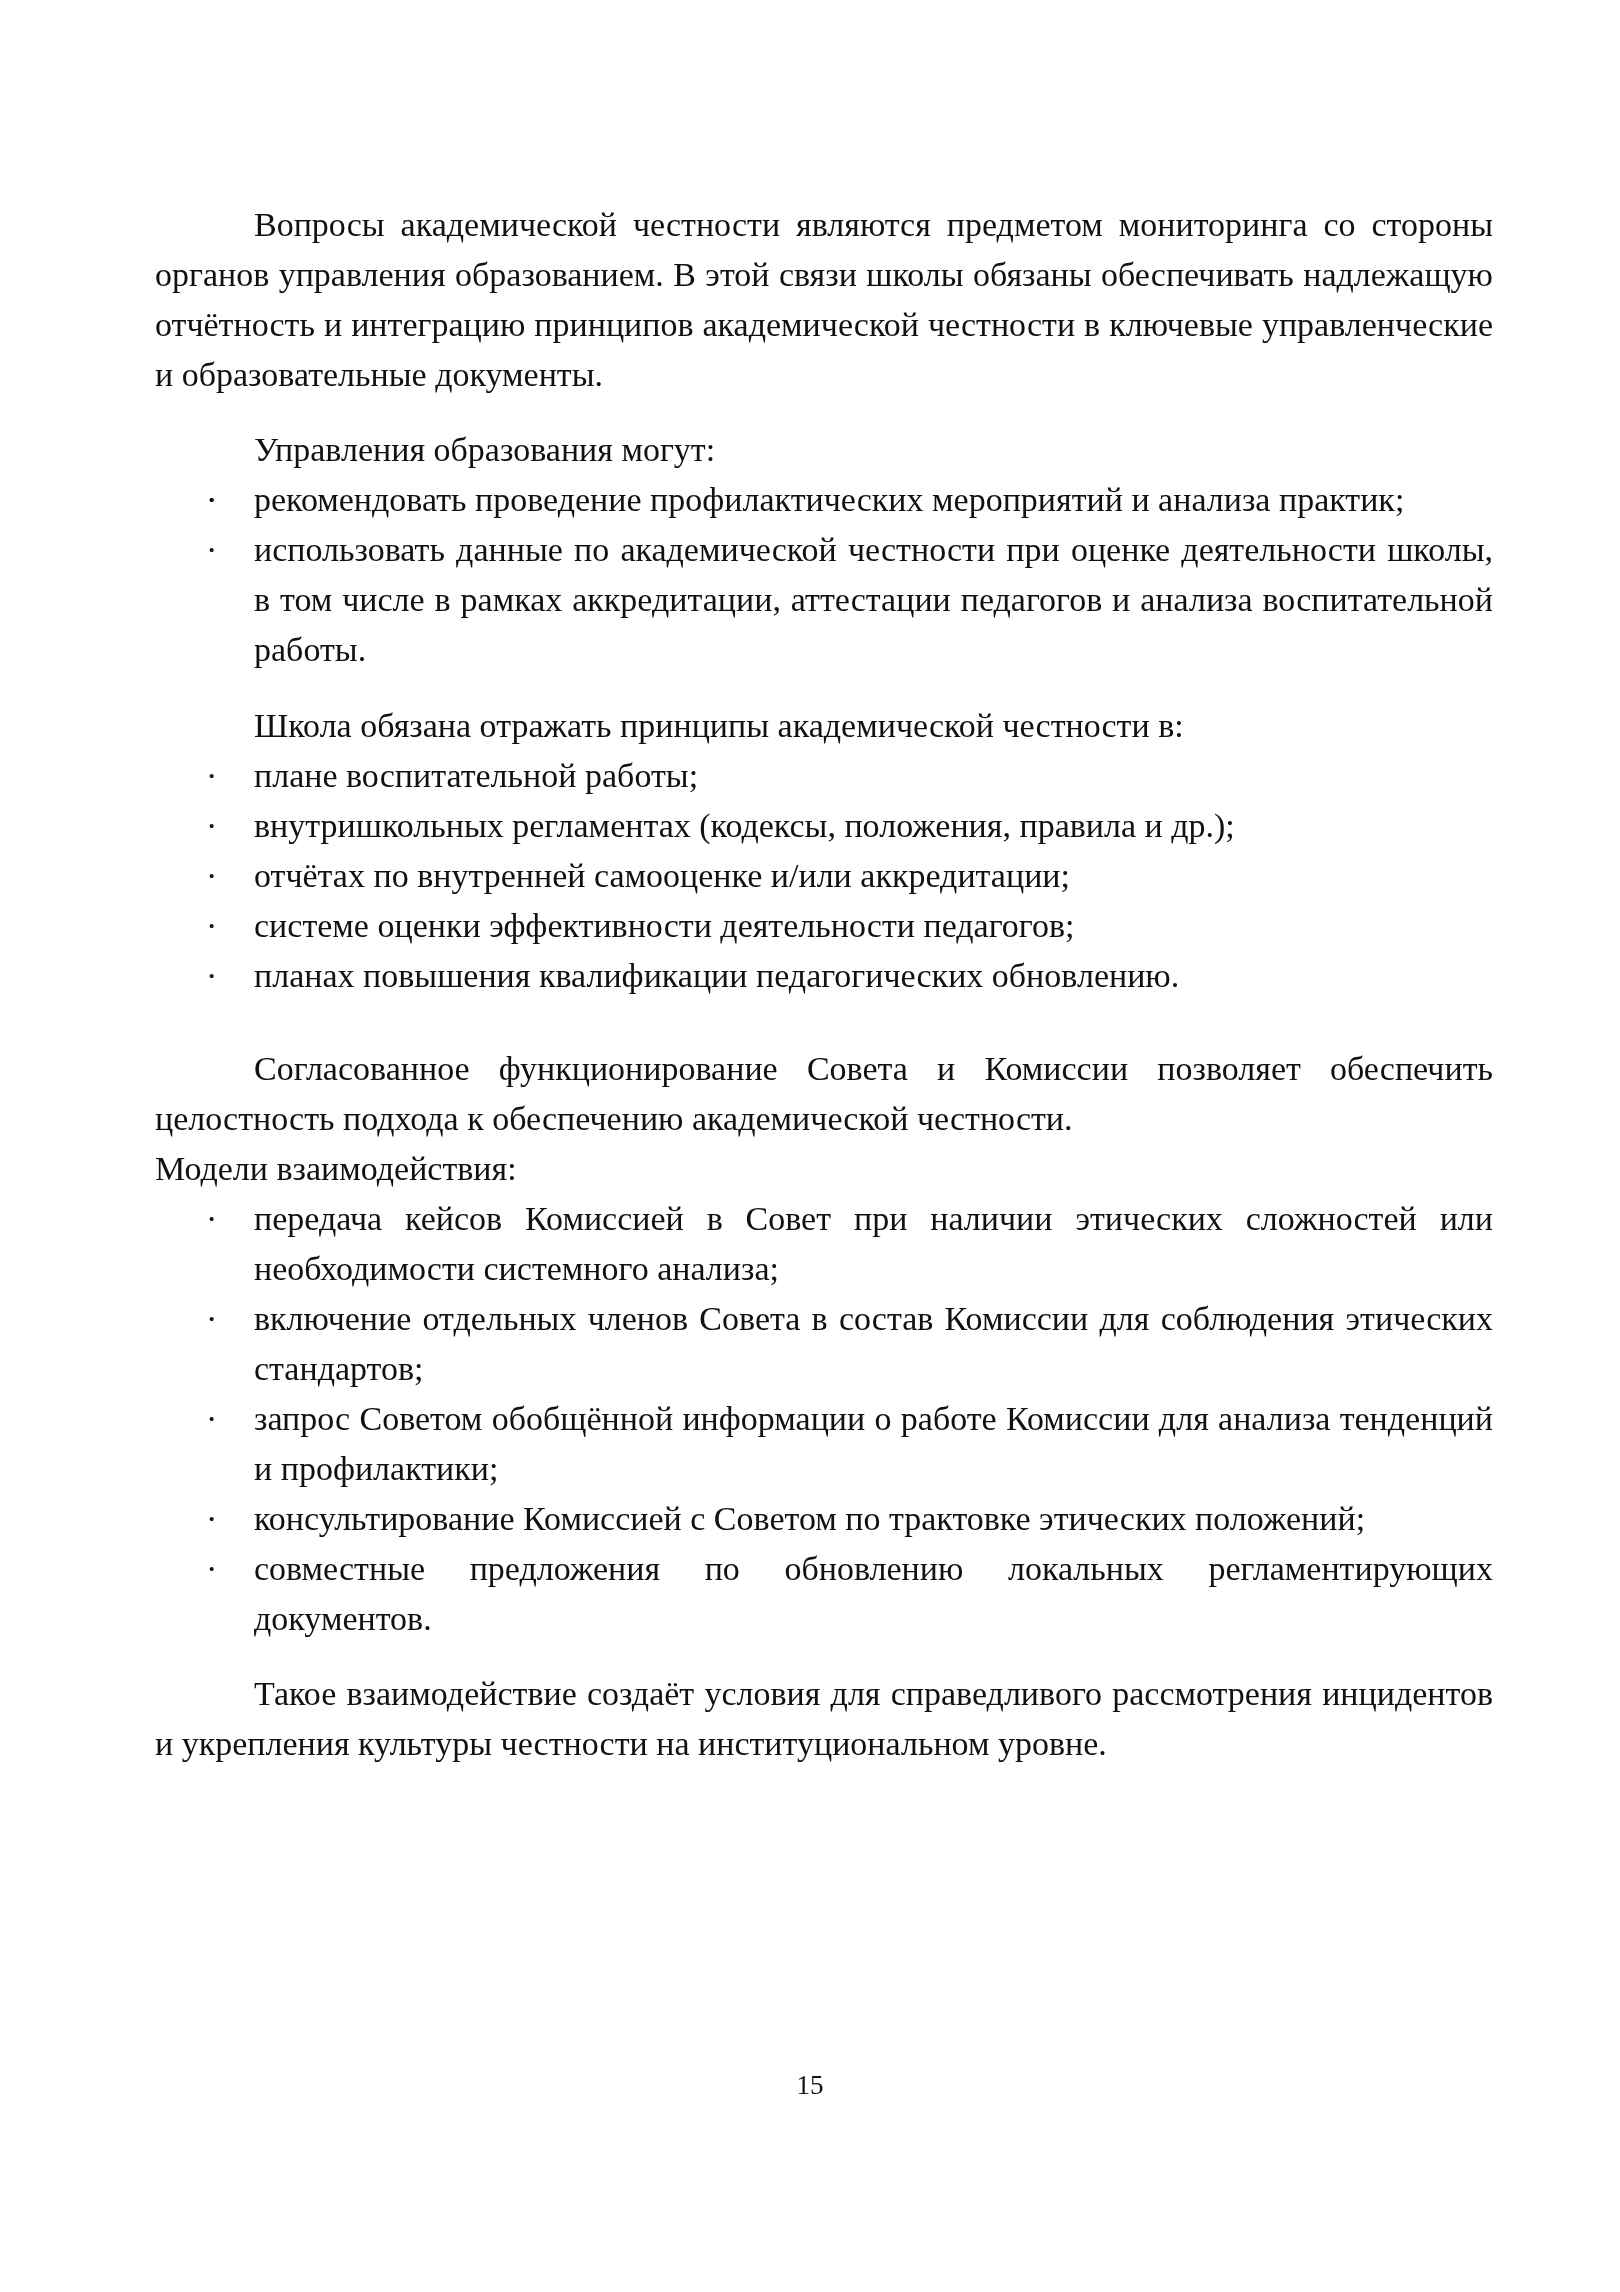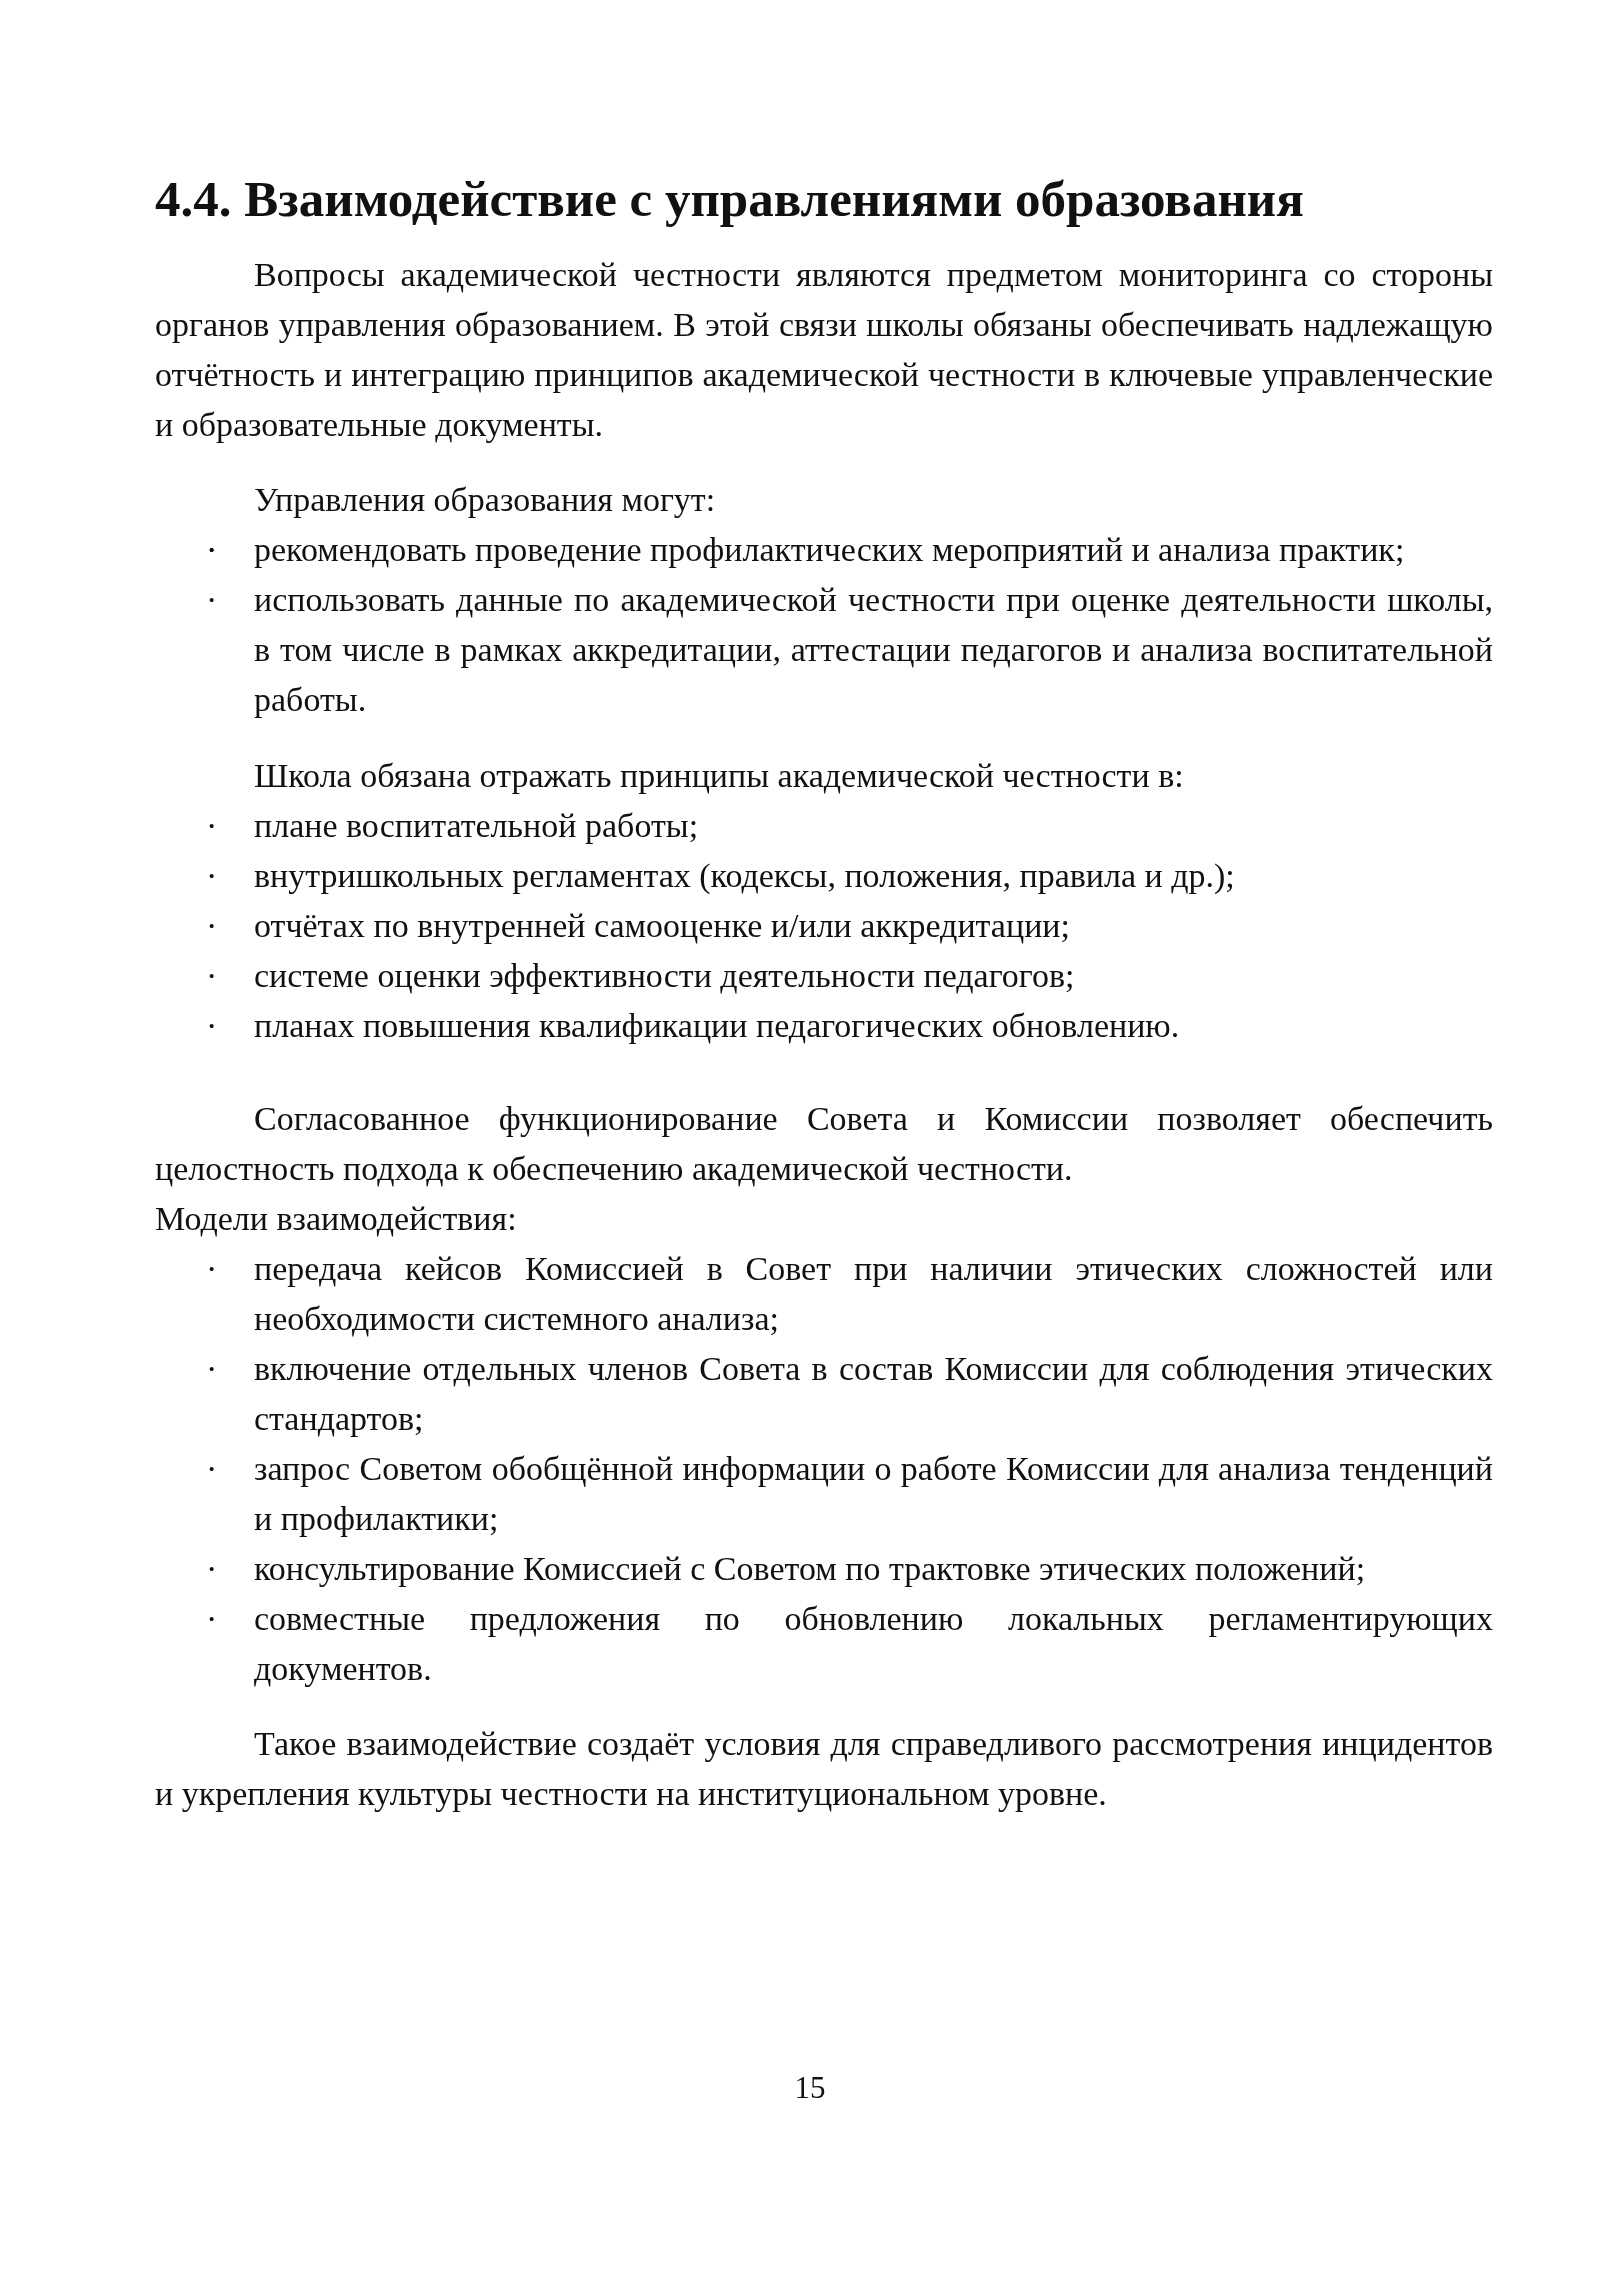--- a/index.html
+++ b/index.html
@@ -13,29 +13,28 @@
   .p { margin: 0; text-align: justify; text-align-last: left; }
   .indent { text-indent: 99px; }
   .sub { font-weight: normal; margin: 0; padding-left: 99px; }
   ul.bl { list-style: none; margin: 0; padding: 0; }
   ul.bl li { position: relative; padding-left: 99px; text-align: justify; text-align-last: left; }
   ul.bl li .dot { position: absolute; left: 51px; top: 0; }
   .gap-lg { height: 25.5px; }
   .gap-md { height: 17.6px; }
   .pagenum {
     position: absolute; left: 0; width: 1620px; top: 2070px; text-align: center;
-    font-family: "Liberation Serif", "DejaVu Serif", serif; font-size: 31px; color: #111;
+    font-family: "Liberation Serif", "DejaVu Serif", serif; font-size: 27px; color: #111;
   }
 </style>
 </head>
 <body>
 
 <div class="page">
 
-  <h2 class="h">4.4. Взаимодействие с управлениями образования</h2>
   <div class="gap-lg"></div>
   <p class="p indent">Вопросы академической честности являются предметом мониторинга со стороны органов управления образованием. В этой связи школы обязаны обеспечивать надлежащую отчётность и интеграцию принципов академической честности в ключевые управленческие и образовательные документы.</p>
   <div class="gap-lg"></div>
 
   <p class="sub">Управления образования могут:</p>
   <ul class="bl">
     <li><span class="dot">·</span></li>
     <li><span class="dot">·</span><span>рекомендовать проведение профилактических мероприятий и анализа практик;</span></li>
     <li><span class="dot">·</span><span>использовать данные по академической честности при оценке деятельности школы, в том числе в рамках аккредитации, аттестации педагогов и анализа воспитательной работы.</span></li>
   </ul>

